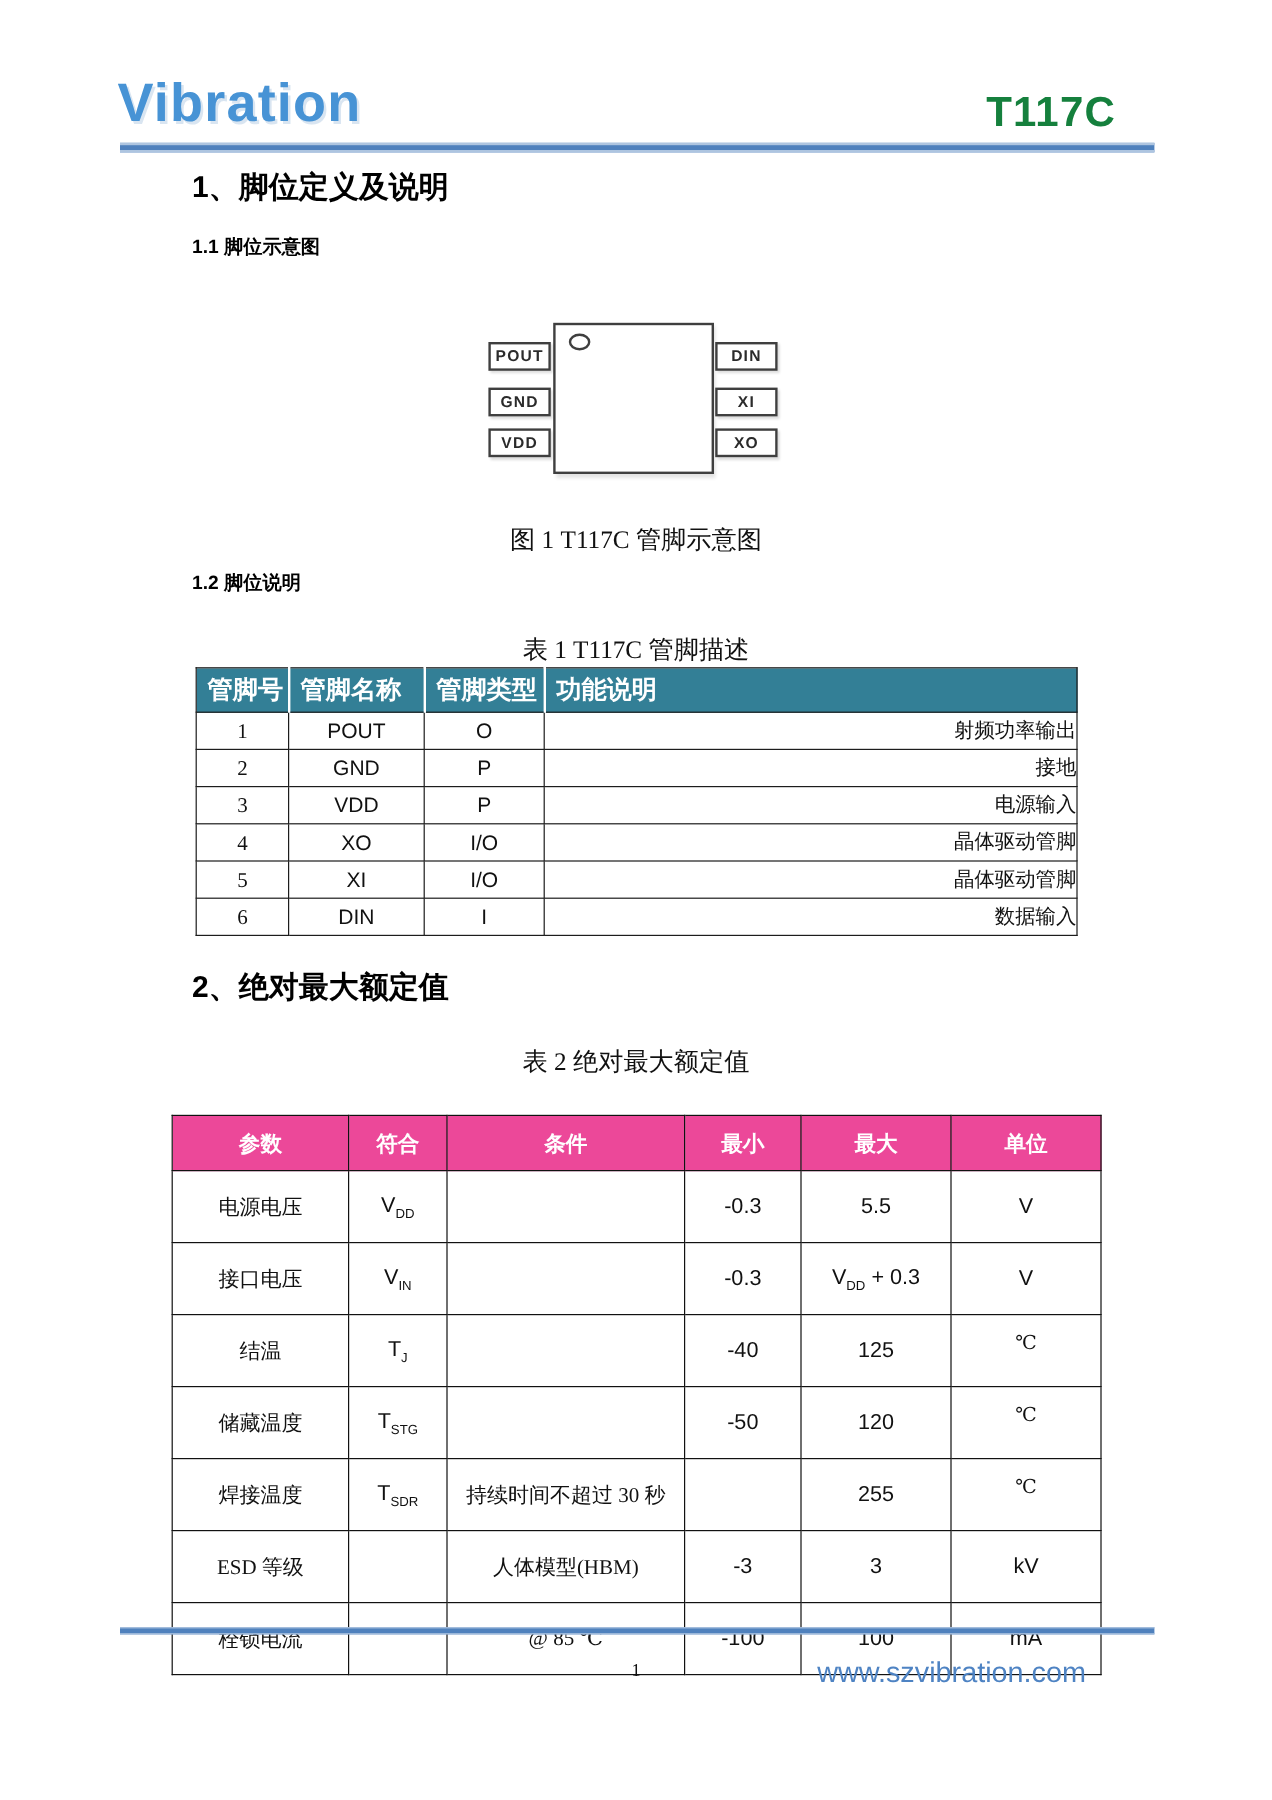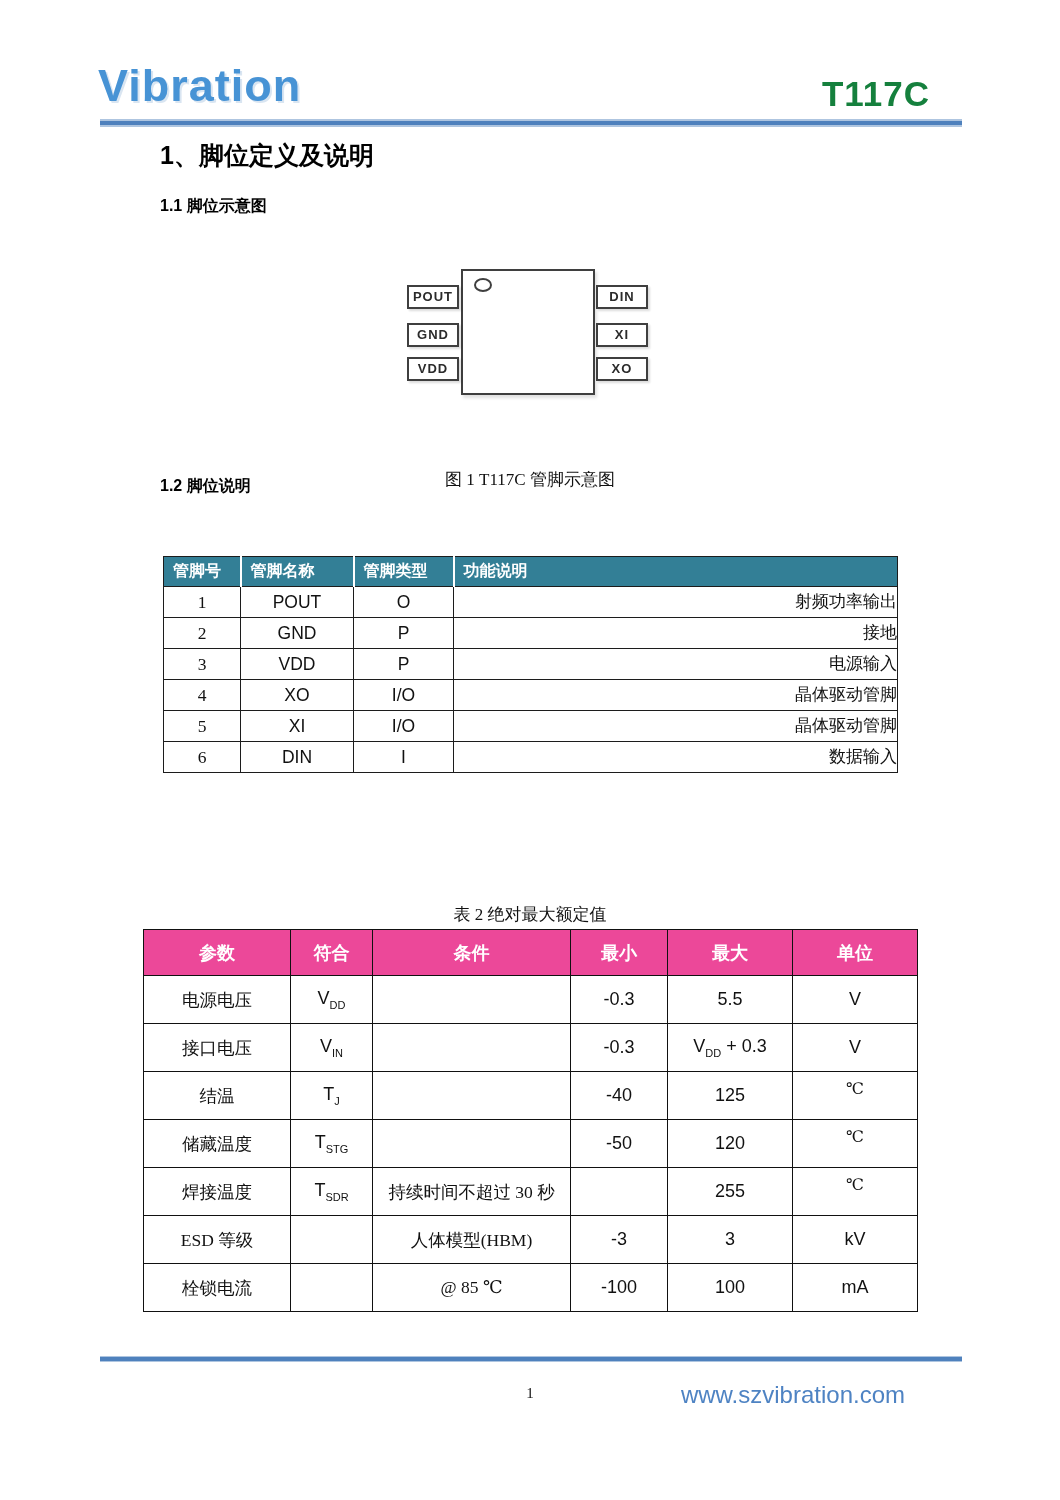--- a/index.html
+++ b/index.html
@@ -12,50 +12,50 @@
   .logo { left:98px; top:60px; font-size:45px; font-weight:bold; color:#4793D5;
           letter-spacing:1px; text-shadow:2px 2px 0 rgba(120,160,205,0.28); }
   .doc-title { left:700px; top:74px; width:230px; text-align:right; font-size:35px;
                font-weight:600; color:#15803d; letter-spacing:1px; }
   .rule { left:100px; width:862px; background:#4F81BD; border-top:2px solid #AEC5E0; border-bottom:2px solid #AEC5E0; }
   .rule-top { top:119px; height:8px; }
   .rule-bottom { top:1356px; height:6px; border-top-width:1.5px; border-bottom-width:1.5px; }
 
   .h1 { left:160px; font-size:25px; font-weight:bold; color:#000; font-family:"Liberation Sans", sans-serif; }
   .h2 { left:160px; font-size:16px; font-weight:bold; color:#000; }
-  .caption { left:0; width:1060px; text-align:center; font-size:17px; color:#111;
-             font-family:"Liberation Serif","DejaVu Serif", serif;margin-top:32px; }
+  .caption { left:0; width:1060px; text-align:center; font-size:21px; color:#111;
+             font-family:"Liberation Serif","DejaVu Serif", serif; }
 
   
   .chip-body { left:461px; top:269px; width:134px; height:126px; background:#fff;
                border:2px solid #3f3f3f; box-shadow:2px 3px 3px rgba(0,0,0,0.12); }
   .pin1-circle { left:11px; top:7px; width:18px; height:14px; border:2.5px solid #3f3f3f;
                  border-radius:50%; position:absolute; background:#fff; }
   .pin { width:52px; height:24px; border:2px solid #3f3f3f; background:#fff;
          box-shadow:2px 2px 2px rgba(0,0,0,0.14); font-size:13px; font-weight:bold;
          color:#2b2b2b; text-align:center; line-height:20px; letter-spacing:1px; }
 
   
   table { border-collapse:collapse; table-layout:fixed; }
   
   .table1 { left:163px; top:556px; width:734px; }
-  .table1 th { background:#337F96; color:#fff; font-size:16px; font-weight:bold;
+  .table1 th { background:#337F96; color:#fff; font-size:21px; font-weight:bold;
                text-align:left; padding:4px 0 4px 9px; border:1.6px solid #1c1c1c; height:28px; }
   .table1 th + th { border-left:2px solid #ffffff; }
   .table1 td { border:1.6px solid #1c1c1c; height:31px; font-size:17.5px; color:#111; }
   .table1 td.c0 { text-align:center; font-family:"Liberation Serif","DejaVu Serif", serif; }
   .table1 td.c1, .table1 td.c2 { text-align:center; }
   .table1 td.c3 { text-align:right; padding-left:12px; font-size:17px; vertical-align:top; padding-top:3px;
                   font-family:"Liberation Serif","DejaVu Serif", serif; }
 
   
   .table2 { left:143px; top:929px; width:774px; }
   .table2 th { background:#ec4899; color:#fff; font-size:18px; font-weight:bold;
                text-align:center; border:1.6px solid #111; height:46px; }
-  .table2 td { border:1.6px solid #111; height:48px; text-align:center; font-size:18px; color:#111;margin-top:44px; }
+  .table2 td { border:1.6px solid #111; height:60px; text-align:center; font-size:18px; color:#111;margin-top:44px; }
   .table2 td.param, .table2 td.cond { font-family:"Liberation Serif","DejaVu Serif", serif; font-size:17.5px; }
   .table2 sub { font-size:11px; }
   .raised { position:relative; top:-7px; font-size:16px;
             font-family:"Liberation Serif","DejaVu Serif", serif; }
 
   
   .page-num { left:0; top:1385px; width:1060px; text-align:center; font-size:15px;
               font-family:"Liberation Serif","DejaVu Serif", serif; }
   .footer-url { left:620px; top:1381px; width:285px; text-align:right; font-size:24px;
                 color:#4E83C3; text-decoration:none; display:block; }
@@ -137,20 +137,21 @@
         </tr>
         <tr>
           <td class="c0">6</td>
           <td class="c1">DIN</td>
           <td class="c2">I</td>
           <td class="c3">数据输入</td>
         </tr>
       </tbody>
   </table>
 
+  <div class="abs h1" style="top:806px">2、绝对最大额定值</div>
   <div class="abs caption" style="top:871px">表 2  绝对最大额定值</div>
   <table class="abs table2" id="table2">
     <colgroup>
         <col style="width:147px">
         <col style="width:82px">
         <col style="width:198px">
         <col style="width:97px">
         <col style="width:125px">
         <col style="width:125px">
       </colgroup>

